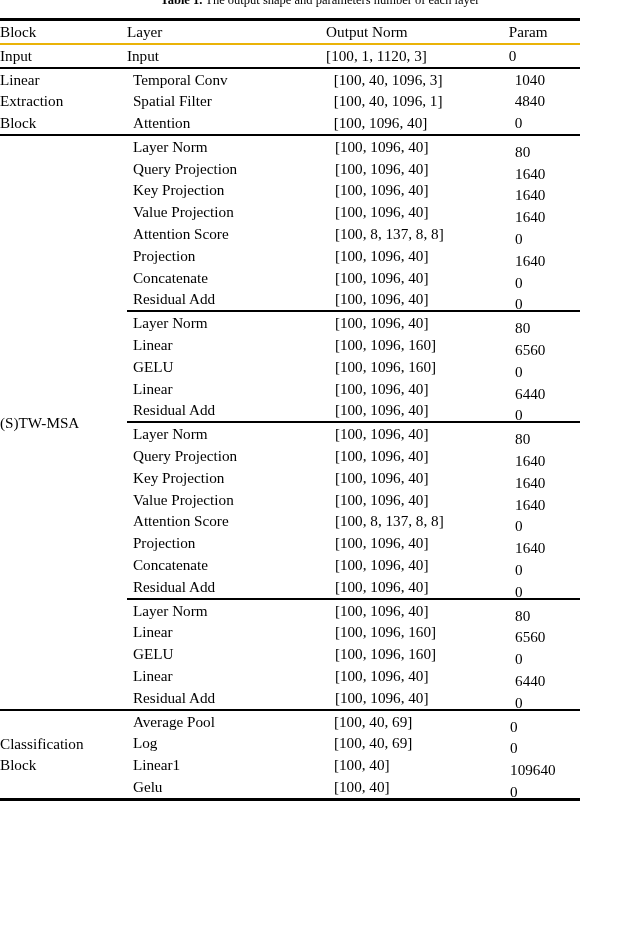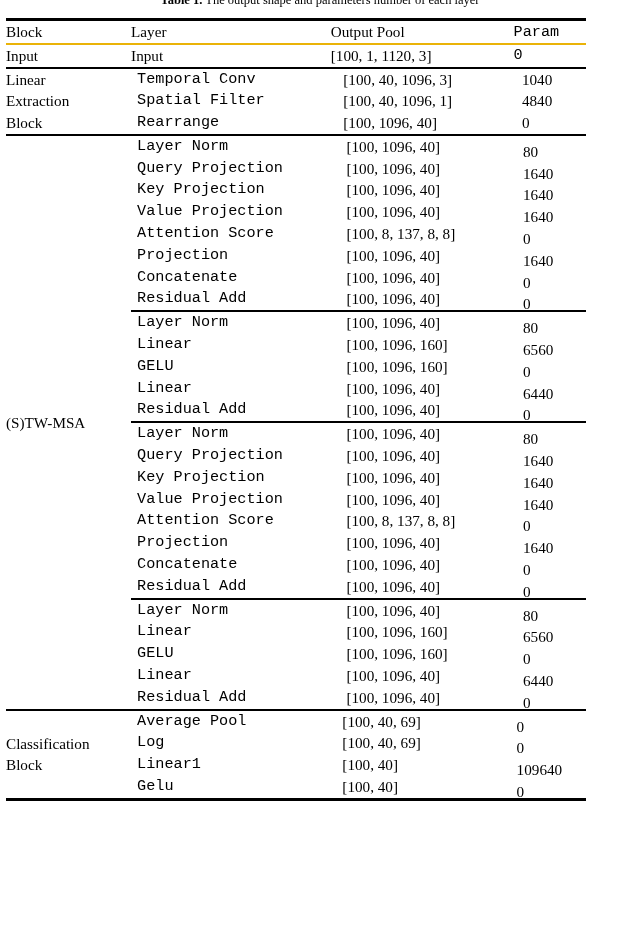--- a/index.html
+++ b/index.html
@@ -35,21 +35,21 @@
     text-align: center;
     font-size: 12.5px;
     line-height: 18px;
     white-space: nowrap;
   }
   .caption .cap-label { font-weight: bold; }
 
   
   table.tbl {
     position: absolute;
-    left: 6px;
+    left: 0;
     top: 18px;
     width: 580px;
     border-collapse: collapse;
     font-size: 15.2px;
   }
   table.tbl td, table.tbl th {
     padding: 0;
     margin: 0;
     vertical-align: middle;
     font-weight: normal;
@@ -71,21 +71,21 @@
   
   .hdr td {
     padding: 3px 0 2px 0;
     font-size: 15.2px;
   }
 
   
   .cell-block { padding-left: 6px; line-height: 21.5px; }
   .cell-layer { padding-left: 6px; line-height: 21.5px; white-space: nowrap; }
   .cell-shape { padding-left: 6px; line-height: 21.5px; white-space: nowrap; }
-  .cell-param { padding-left: 6px; line-height: 21.5px; white-space: nowrap; font-family: Liberation Mono, monospace; }
+  .cell-param { padding-left: 6px; line-height: 21.5px; white-space: nowrap; }
 
   .hdr .cell-block,
   .hdr .cell-layer,
   .hdr .cell-shape,
   .hdr .cell-param { line-height: 22px; }
 
   
   td.group-label {
     padding-left: 6px;
     line-height: 21.5px;
@@ -97,21 +97,21 @@
     width: 100%;
     border-collapse: collapse;
     font-size: 15.2px;
   }
   table.sub td {
     padding: 0;
     vertical-align: top;
     line-height: 21.8px;
     white-space: nowrap;
   }
-  table.sub td.s-layer { width: 228px; padding-left: 6px; font-family: Liberation Mono, monospace; }
+  table.sub td.s-layer { width: 228px; padding-left: 6px; }
   table.sub td.s-shape { width: 197px; padding-left: 6px; }
   table.sub td.s-param { width: 77px;  padding-left: 6px; }
 
   .sub-sep td { border-top: 2.2px solid #000; height: 0; font-size: 0; line-height: 0; }
 
   .pad-t { padding-top: 3px; }
   .pad-b { padding-bottom: 3px; }
 
   
   .shift-down { position: relative; top: 5px; }
@@ -133,21 +133,21 @@
       <col class="c-block">
         <col class="c-layer">
         <col class="c-shape">
         <col class="c-param">
     </colgroup>
     <tbody>
 
       <tr class="hdr rule-top">
         <td class="cell-block">Block</td>
         <td class="cell-layer">Layer</td>
-        <td class="cell-shape">Output Pool</td>
+        <td class="cell-shape">Output Norm</td>
         <td class="cell-param">Param</td>
       </tr>
 
       <tr class="rule-thin">
         <td class="cell-block pad-t pad-b">Input</td>
         <td class="cell-layer pad-t pad-b">Input</td>
         <td class="cell-shape pad-t pad-b">[100, 1,  1120,  3]</td>
         <td class="cell-param pad-t pad-b">0</td>
       </tr>
 
@@ -164,21 +164,21 @@
                 <td class="s-layer pad-t">Temporal Conv</td>
                 <td class="s-shape pad-t">[100,  40,  1096,  3]</td>
                 <td class="s-param pad-t">1040</td>
               </tr>
               <tr>
                 <td class="s-layer">Spatial Filter</td>
                 <td class="s-shape">[100,  40,  1096,  1]</td>
                 <td class="s-param">4840</td>
               </tr>
               <tr>
-                <td class="s-layer pad-b">Rearrange</td>
+                <td class="s-layer pad-b">Attention</td>
                 <td class="s-shape pad-b">[100,  1096,  40]</td>
                 <td class="s-param pad-b">0</td>
               </tr>
             </tbody>
           </table>
         </td>
       </tr>
 
       <tr class="rule-dbl">
         <td class="group-label">(S)TW-MSA</td>

